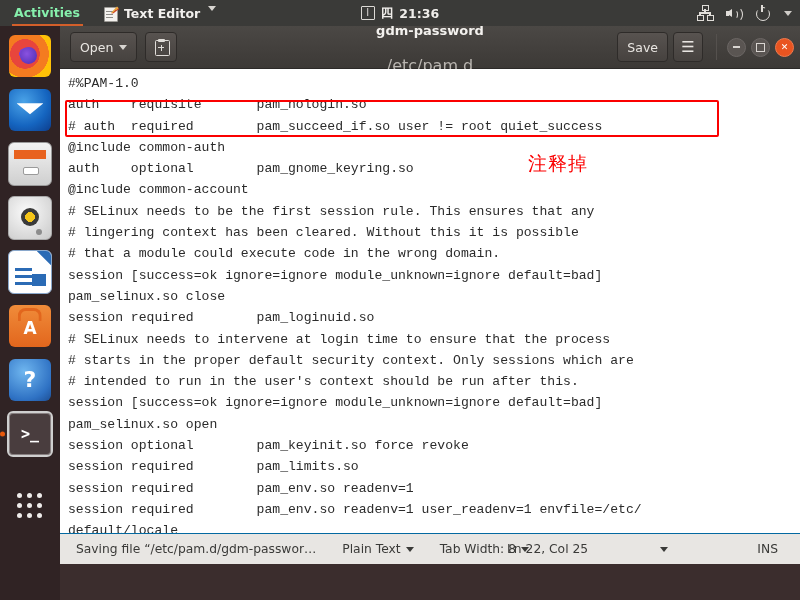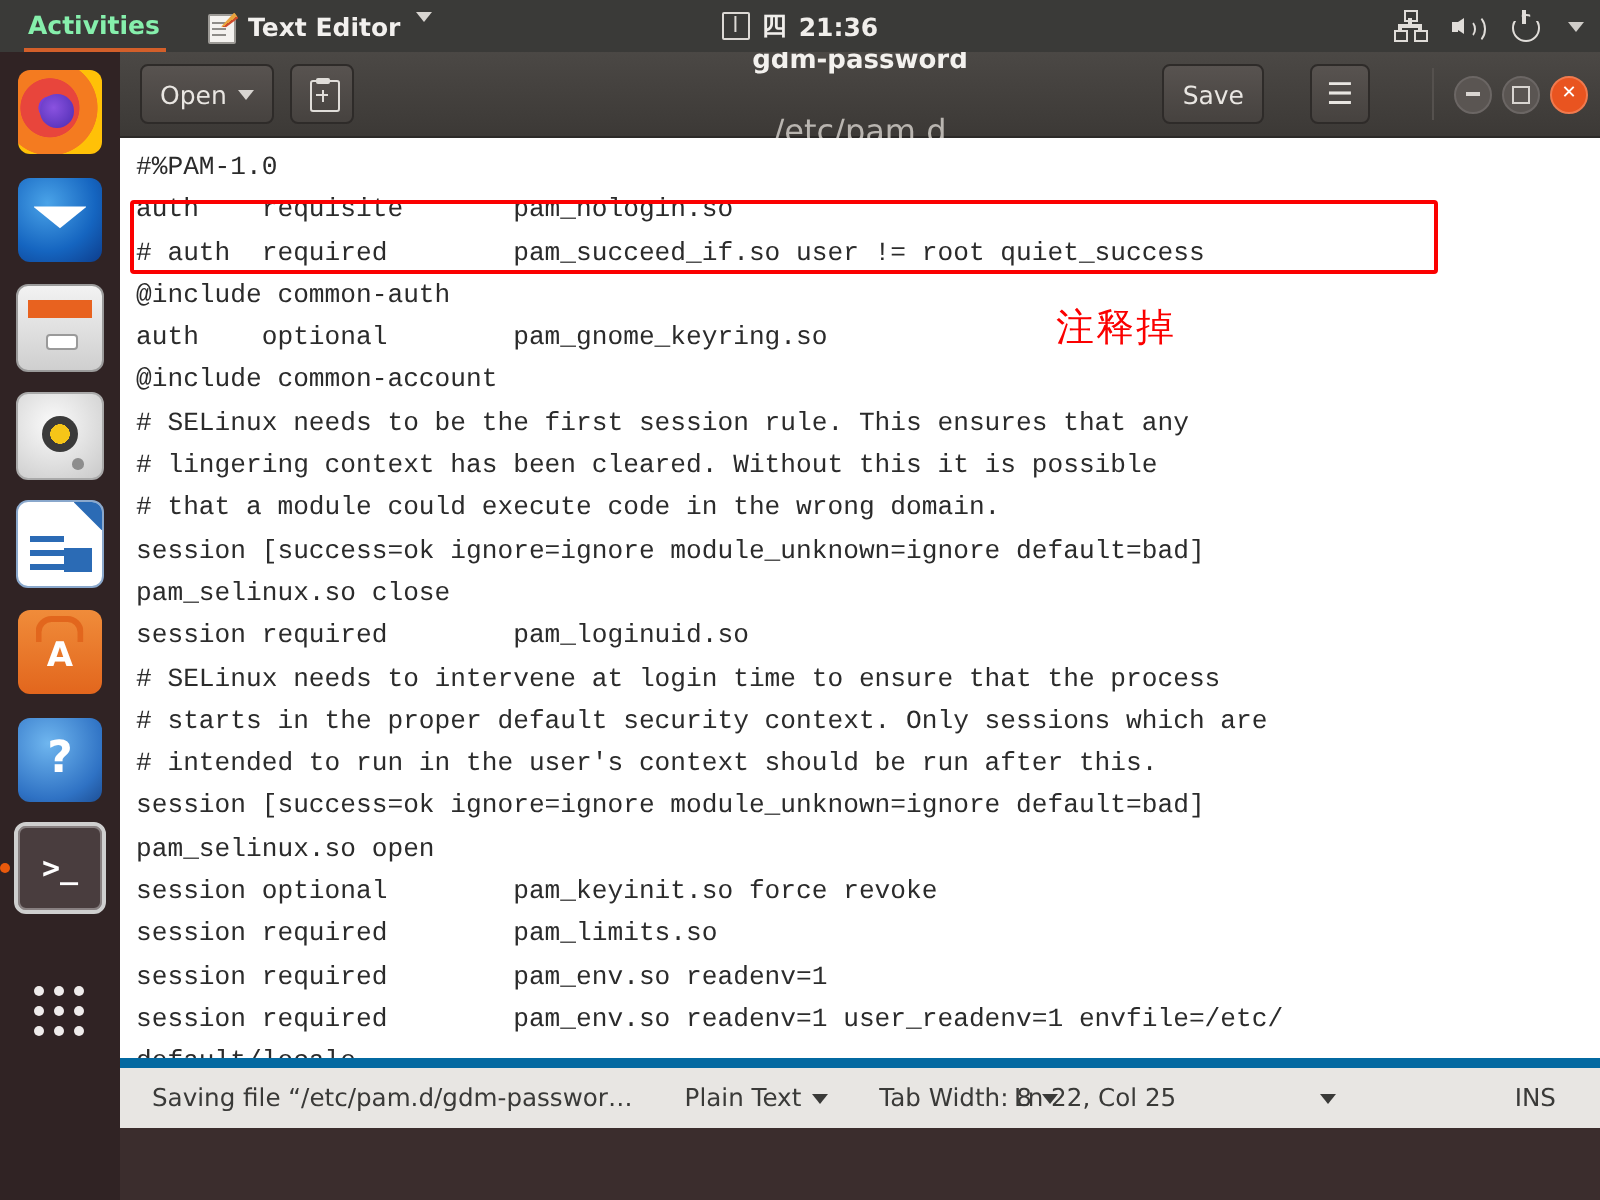--- a/index.html
+++ b/index.html
@@ -229,21 +229,21 @@
   .doc-add .plus-v{position:absolute;left:6.7px;top:5px;width:1.6px;height:6px;background:#e0ddd9;}
   .doc-add .cap{position:absolute;left:4px;top:-1px;width:7px;height:3px;background:#e0ddd9;border-radius:1px;}
   #title-block{
     position:absolute;left:0;right:0;top:0;height:42px;
     display:flex;flex-direction:column;align-items:center;justify-content:center;
     pointer-events:none;
   }
   #win-title{ color:#f3f1ee; font-size:13px; font-weight:bold; line-height:15px;}
   #win-subtitle{ color:#b9b5b0; font-size:16px; line-height:13px;margin-top:21px;}
   #hb-right{
-    margin-left:auto; display:flex; align-items:center; gap:23px;
+    margin-left:auto; display:flex; align-items:center; gap:5px;
   }
   #save-btn{ }
   #menu-btn{ width:28px; padding:0; font-size:15px;}
   .wctl{ display:flex;align-items:center;gap:5px; margin-left:8px; padding-left:10px;
          border-left:1px solid #55514e; height:26px;}
   .wbtn{
     width:17px;height:17px;border-radius:50%;
     display:flex;align-items:center;justify-content:center;
     font-size:9px; color:#e7e3df;
     background:#5a5552; border:1px solid #6b6664;
@@ -293,21 +293,21 @@
     letter-spacing:0.4px;
     white-space:nowrap;
     pointer-events:none;
     text-shadow:0 0 1px rgba(120,120,120,0.25);
   }
 
   
   #statusbar{
     height:30px;
     background:#e8e6e3;
-    border-top:5px solid #0369a1;
+    border-top:1px solid #0369a1;
     display:flex;align-items:center;
     color:#3a3a38;
     font-size:12.3px;
     padding:0 10px;
     position:relative;
   }
   .sb-item{ display:flex;align-items:center;gap:5px; }
   .sb-caret{
     width:0;height:0;
     border-left:4px solid transparent;border-right:4px solid transparent;

